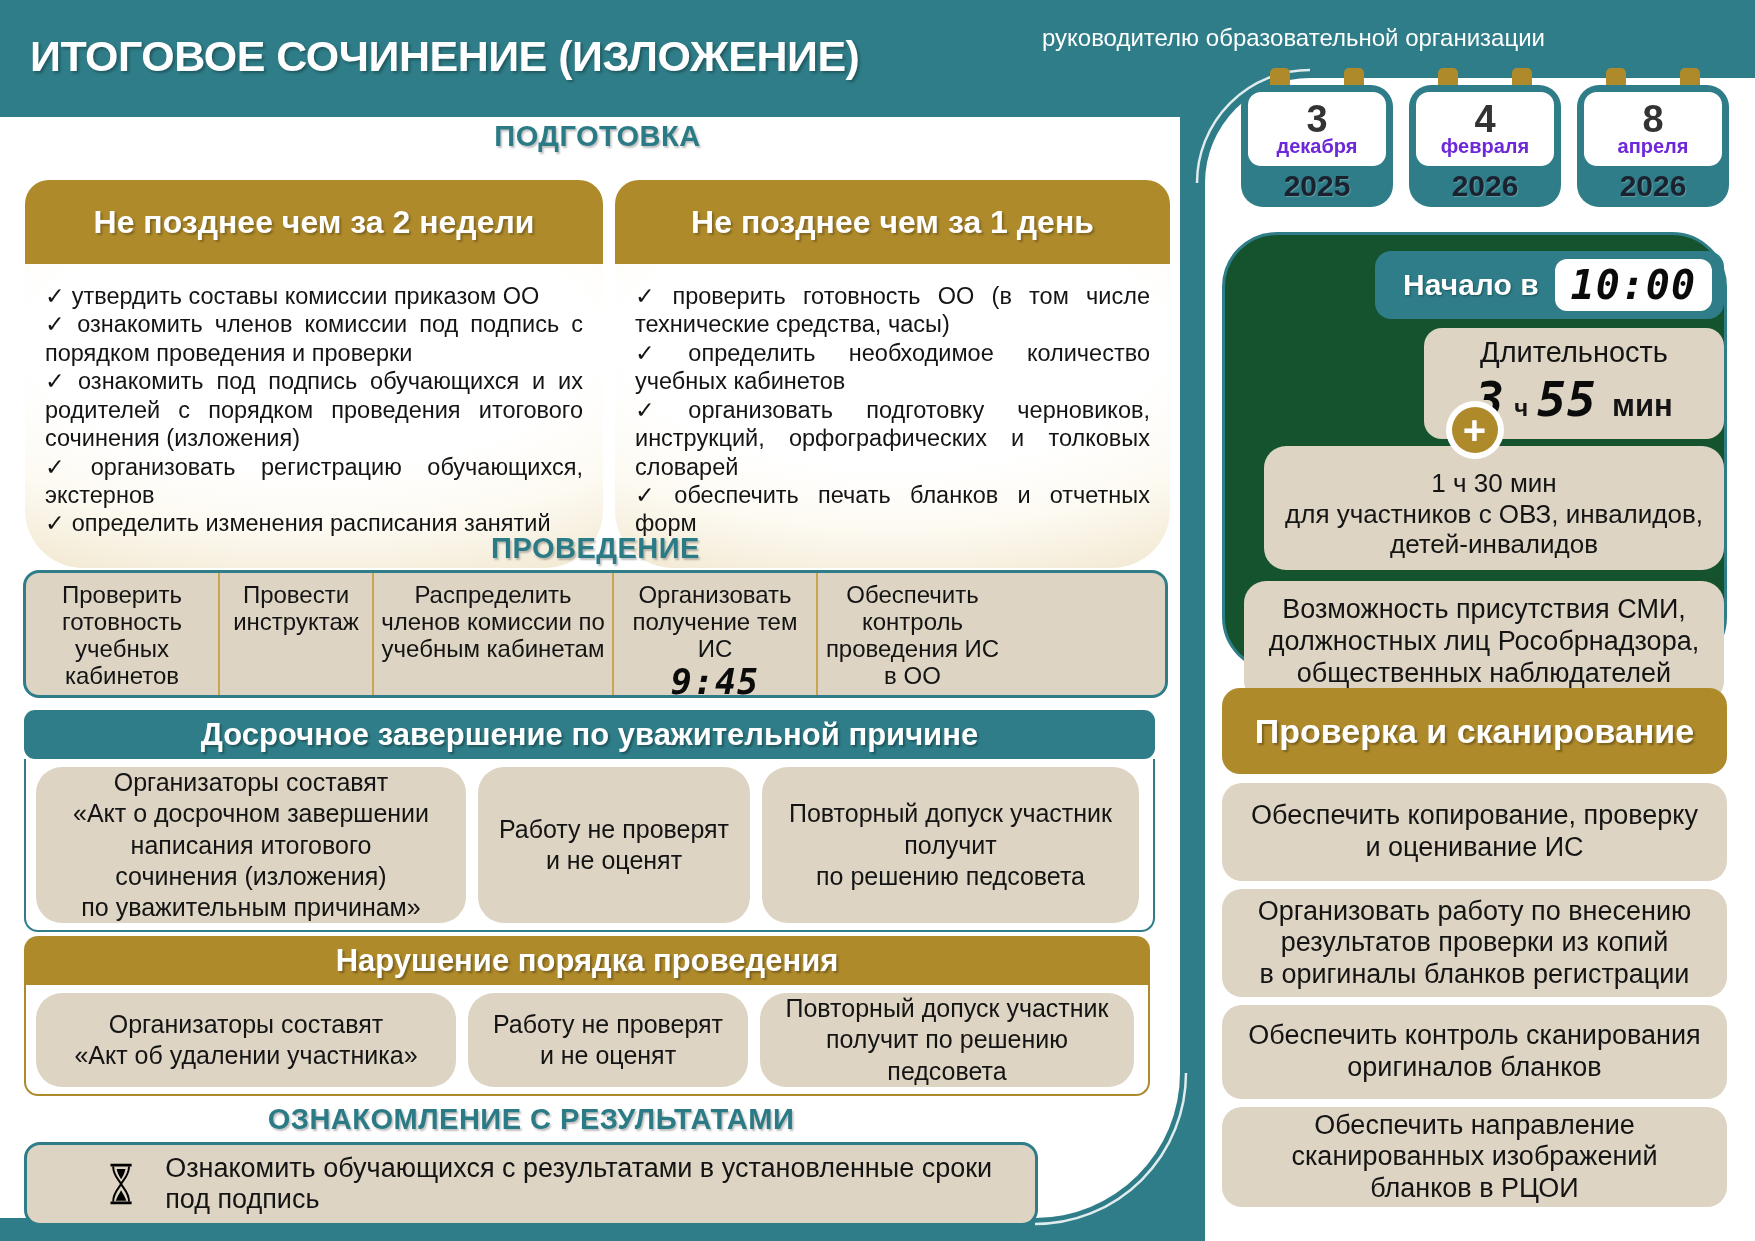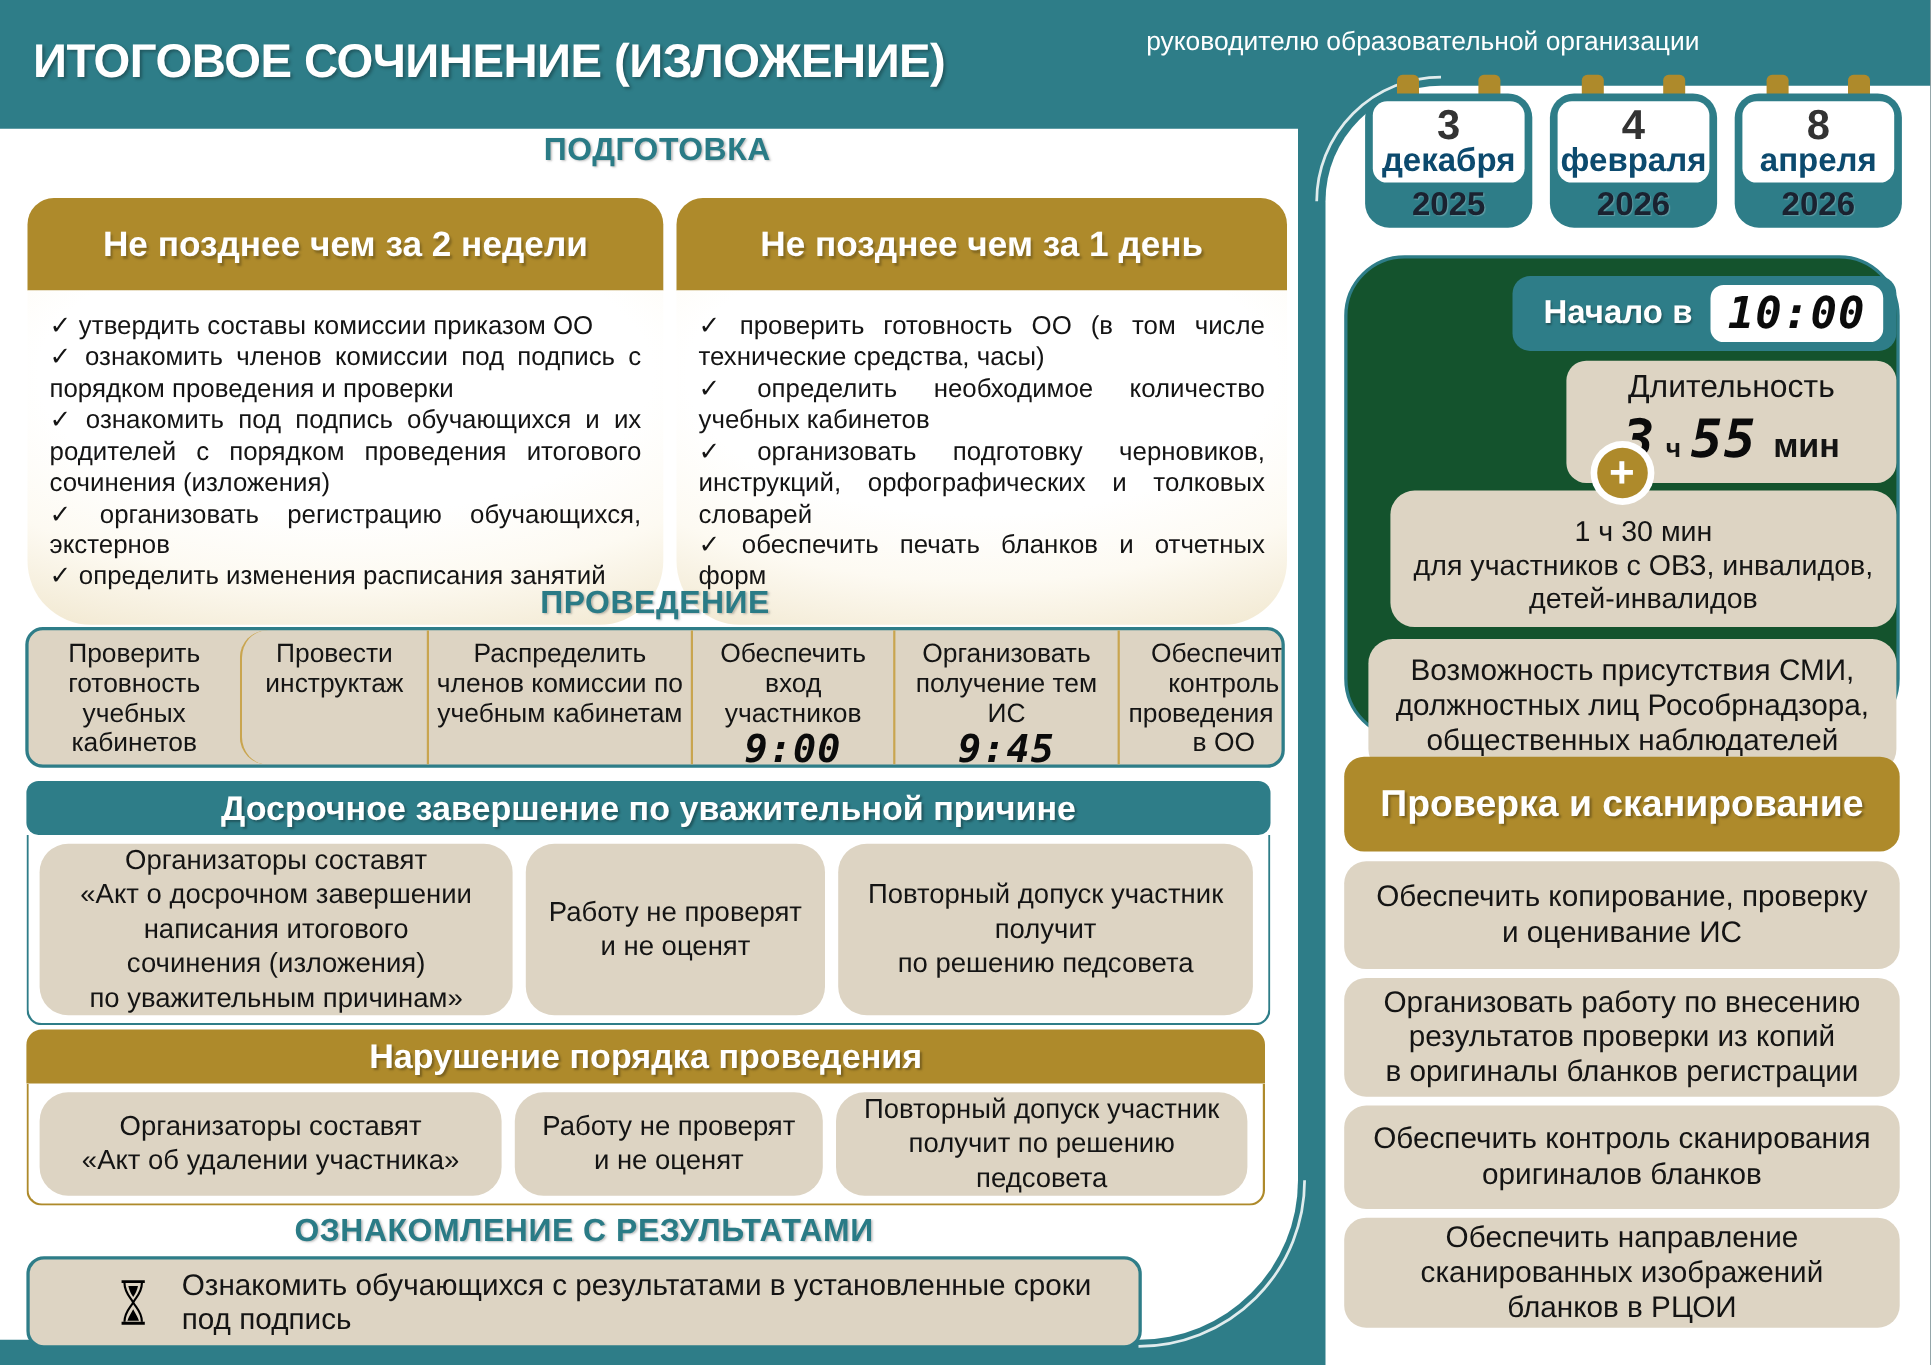--- a/index.html
+++ b/index.html
@@ -23,21 +23,21 @@
   .audience{position:absolute;top:24px;right:210px;font-size:24px;color:#fff;}
 
   
   .cal-row{position:absolute;left:1241px;top:68px;display:flex;gap:16px;}
   .cal{position:relative;width:152px;padding-top:17px;}
   .peg{position:absolute;top:0;width:20px;height:32px;background:var(--gold);border-radius:5px;}
   .peg.p1{left:29px;} .peg.p2{right:29px;}
   .cal-card{position:relative;height:122px;background:var(--teal);border-radius:22px;padding:7px 7px 0;box-sizing:border-box;}
   .cal-inner{background:#fff;border-radius:13px;height:74px;display:flex;flex-direction:column;align-items:center;justify-content:center;}
   .cal-day{font-size:38px;font-weight:800;color:#333;line-height:.9;}
-  .cal-month{font-size:30px;font-weight:700;color:#0c4a6e;line-height:1;}
+  .cal-month{font-size:20px;font-weight:700;color:#6d28d9;line-height:1;}
   .cal-year{height:40px;display:flex;align-items:center;justify-content:center;font-size:30px;font-weight:800;color:#1A2230;text-shadow:1px 1px 1px rgba(255,255,255,.25);}
 
   
   .lcd{font-family:"DejaVu Sans Mono",monospace;font-weight:700;font-style:italic;letter-spacing:1px;color:#0b0b0b;}
   .pre{white-space:pre-line;}
   .sec-h{position:absolute;text-align:center;font-weight:800;color:#2A7B86;font-size:29px;letter-spacing:.5px;
          text-shadow:1.5px 1.5px 2px rgba(70,70,70,.35);}
 
   
   .prep-card{position:absolute;top:160px;}
@@ -172,31 +172,27 @@
       <div class="chk"><span class="tick">✓</span><span>обеспечить печать бланков и отчетных форм</span></div>
     </div>
   </div>
 
   <div class="sec-h" style="left:23px;top:532px;width:1145px;">ПРОВЕДЕНИЕ</div>
   <div class="conduct">
     <div class="col" style="width:192px;">
       <div>Проверить готовность учебных кабинетов</div>
       <div class="cell-time lcd"></div>
     </div>
-    <div class="col" style="width:170px;border-radius:25px;">
+    <div class="col" style="width:154px;">
       <div>Провести инструктаж</div>
       <div class="cell-time lcd"></div>
     </div>
     <div class="col" style="width:240px;">
       <div>Распределить членов комиссии по учебным кабинетам</div>
       <div class="cell-time lcd"></div>
-    </div>
-    <div class="col" style="width:184px;">
-      <div>Обеспечить вход участников</div>
-      <div class="cell-time lcd">9:00</div>
     </div>
     <div class="col" style="width:204px;">
       <div>Организовать получение тем ИС</div>
       <div class="cell-time lcd">9:45</div>
     </div>
     <div class="col" style="width:191px;">
       <div>Обеспечить контроль проведения ИС в ОО</div>
       <div class="cell-time lcd"></div>
     </div>
   </div>

